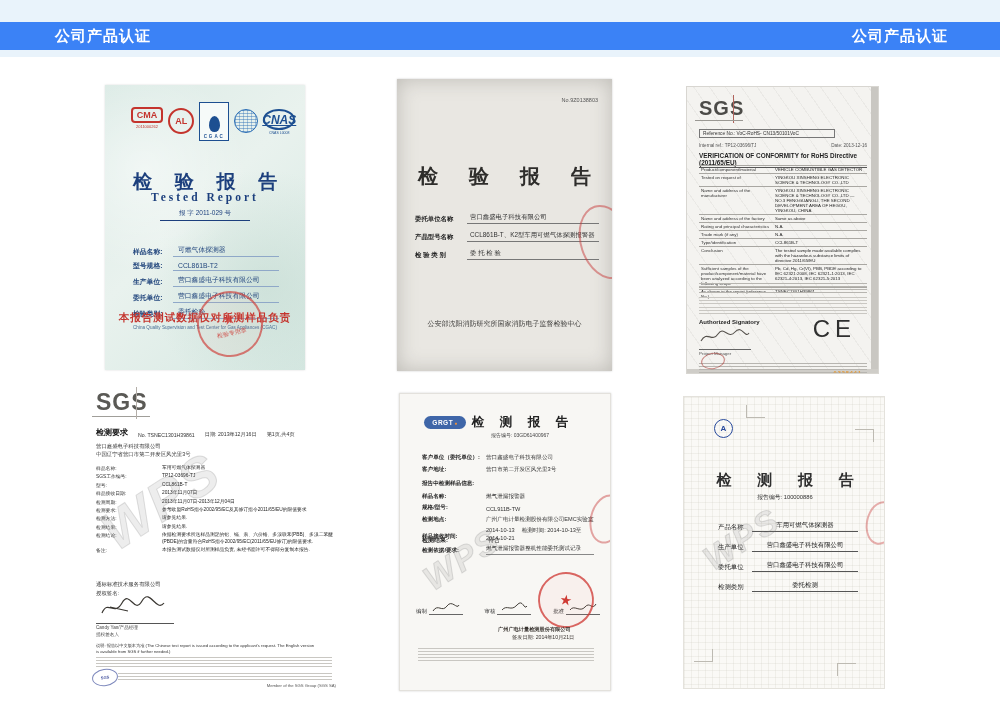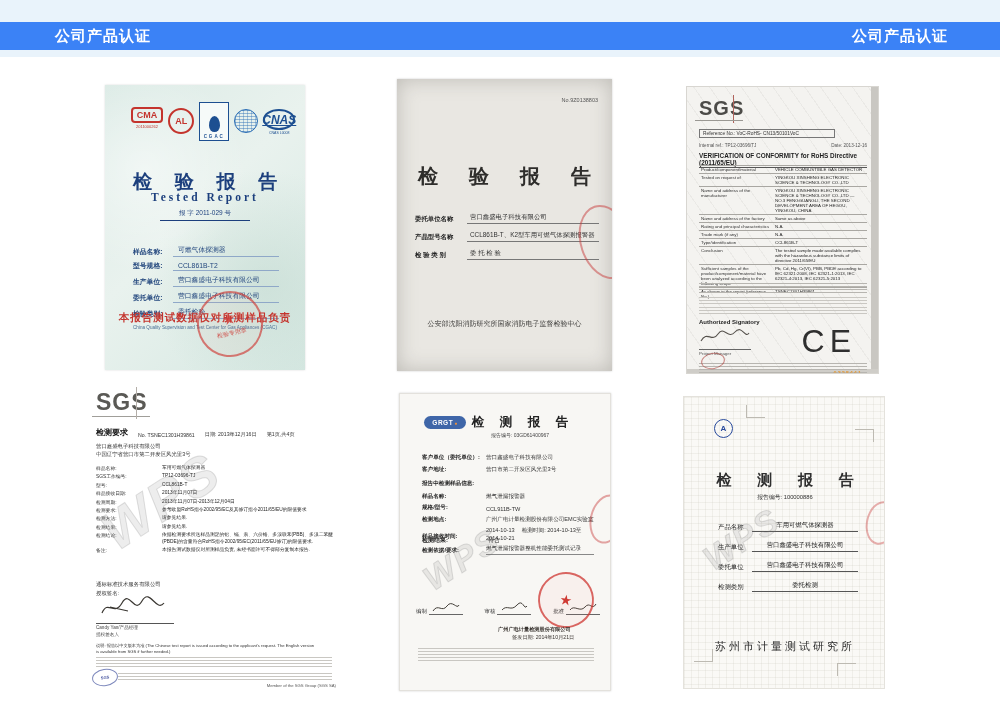--- a/index.html
+++ b/index.html
@@ -78,21 +78,21 @@
   .c3-table{left:12px;top:78px;width:168px;border-bottom:1px solid #a9a7a2;}
   .t-row{display:flex;border-top:1px solid #a9a7a2;}
   .t-lbl{width:70px;padding:1px 2px;font-size:4.4px;color:#333;}
   .t-val{flex:1;padding:1px 2px;font-size:4.4px;color:#1f1f1f;}
   .c3-para{left:12px;top:196px;width:168px;height:11px;}
   .c3-para2{left:12px;top:210px;width:168px;height:7px;}
   .c3-para3{left:12px;top:220px;width:168px;height:8px;}
   .c3-auth{left:12px;top:232px;color:#1f1f1f;font-size:6px;font-weight:bold;}
   .c3-sig{left:12px;top:240px;}
   .c3-sigline{left:12px;top:262px;width:52px;border-top:1px solid #666;color:#555;font-size:4.4px;padding-top:1px;}
-  .c3-ce{right:22px;top:228px;color:#2f2f2f;font-size:32px;letter-spacing:5px;font-family:"Liberation Sans",sans-serif;margin-top:8px;}
+  .c3-ce{right:22px;top:228px;color:#2f2f2f;font-size:24px;letter-spacing:5px;font-family:"Liberation Sans",sans-serif;}
   .c3-fine{left:12px;top:276px;width:168px;height:13px;}
   .c3-serial{right:16px;top:283px;color:#e09a3c;font-size:5.5px;font-weight:bold;letter-spacing:1px;}
   .c3-stamp{left:14px;top:266px;width:22px;height:14px;border:1px solid rgba(170,60,55,.6);border-radius:50%;transform:rotate(-10deg);}
 
   
   #c4{left:78px;top:385px;width:262px;height:305px;background:#ffffff;}
   .c4-sgs{left:18px;top:4px;color:#5a5955;font-weight:bold;font-size:23px;letter-spacing:1px;}
   .c4-sgs-u{left:14px;top:31px;width:58px;height:1px;background:#a09e99;}
   .c4-sgs-v{left:58px;top:2px;width:1px;height:32px;background:#b3aea8;}
   .c4-head{left:18px;top:42px;width:236px;display:flex;align-items:flex-end;gap:10px;}
@@ -480,19 +480,18 @@
       </div>
     <div class="row">
         <span class="lbl">委托单位</span>
         <span class="val">营口鑫盛电子科技有限公司</span>
       </div>
     <div class="row">
         <span class="lbl">检测类别</span>
         <span class="val">委托检测</span>
       </div>
   </div>
-  <div class="abs c6-org">苏州市计量测试研究所</div>
   <div class="abs c6-edge-stamp"></div>
 </section>
 
 <div class="abs wm wm1">WPS</div>
 <div class="abs wm wm2">WPS</div>
 <div class="abs wm wm3">WPS</div>
 
 </body></html>

